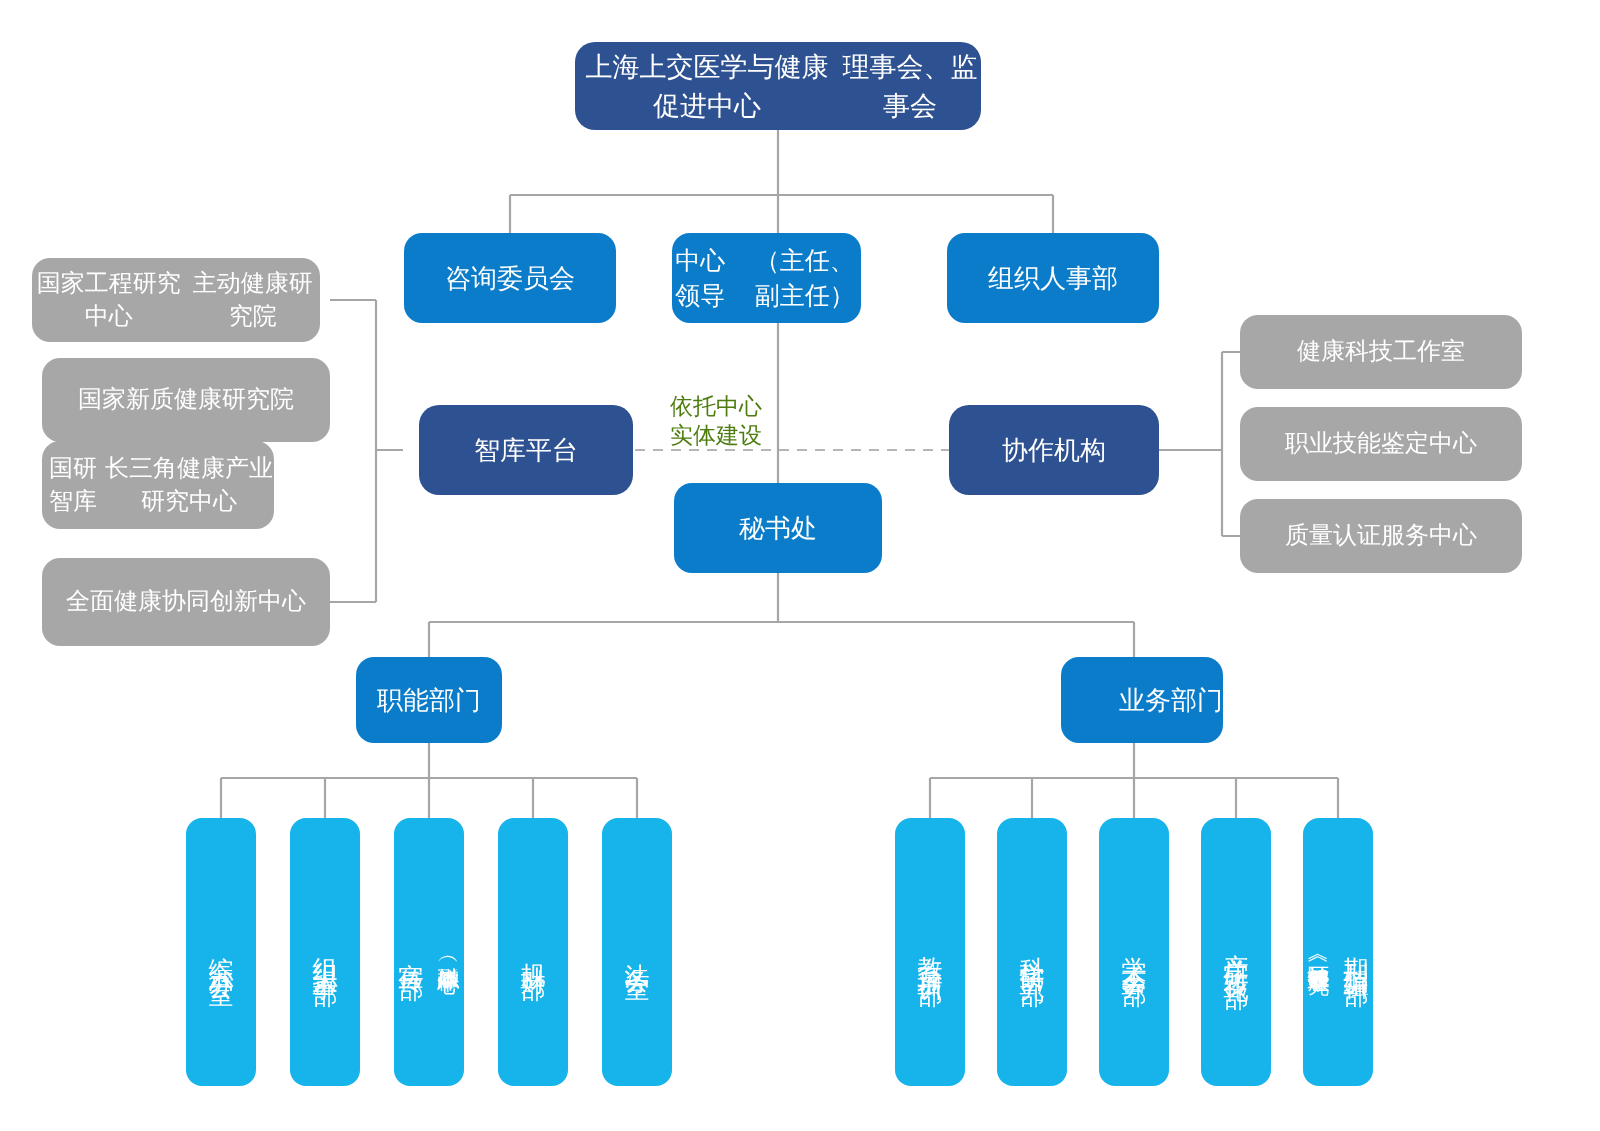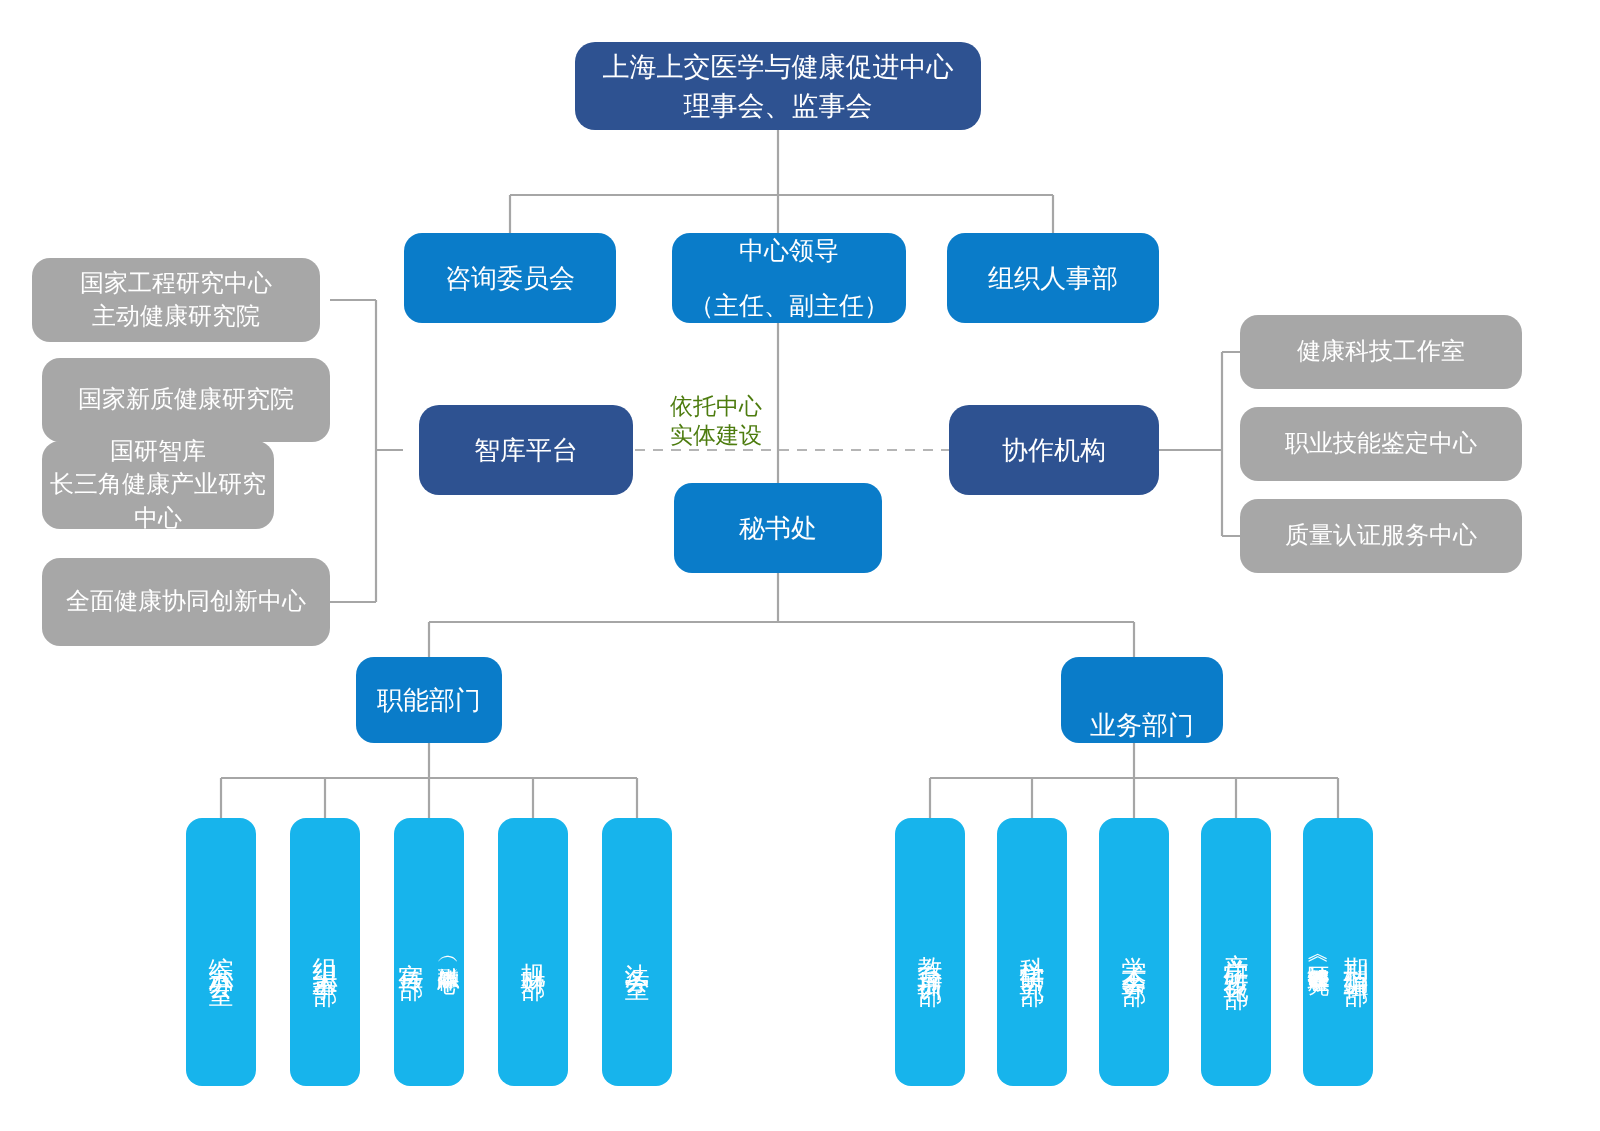--- a/index.html
+++ b/index.html
@@ -8,21 +8,21 @@
     width: 1600px;
     height: 1131px;
     background: #ffffff;
     font-family: "DejaVu Sans", "Liberation Sans", sans-serif;
     overflow: hidden;
   }
   svg.wires { position: absolute; left: 0; top: 0; width: 1600px; height: 1131px; }
   .node {
     position: absolute;
     display: flex;
-    flex-direction: column;
+    flex-direction: row;
     align-items: center;
     justify-content: center;
     color: #ffffff;
     text-align: center;
     box-sizing: border-box;
   }
   .navy { background: #2e5291; border-radius: 20px; }
   .blue { background: #0a7cc9; border-radius: 18px; }
   .grayb { background: #a7a7a7; border-radius: 18px; }
   .cyan { background: #17b4ec; border-radius: 16px; }
@@ -76,21 +76,21 @@
   </svg>
 
   <div class="node navy t-root" style="left:575px;top:42px;width:406px;height:88px;">
     <span>上海上交医学与健康促进中心</span>
     <span>理事会、监事会</span>
   </div>
 
   <div class="node blue t-l1" style="left:404px;top:233px;width:212px;height:90px;">
     <span>咨询委员会</span>
   </div>
-  <div class="node blue t-l2" style="left:672px;top:233px;width:234px;height:90px;gap:20px;">
+  <div class="node blue t-l2" style="left:672px;top:233px;width:189px;height:90px;gap:20px;">
     <span>中心领导</span>
     <span>（主任、副主任）</span>
   </div>
   <div class="node blue t-l1" style="left:947px;top:233px;width:212px;height:90px;">
     <span>组织人事部</span>
   </div>
 
   <div class="node navy t-l1" style="left:403px;top:405px;width:214px;height:90px;margin-left:16px;">
     <span>智库平台</span>
   </div>

